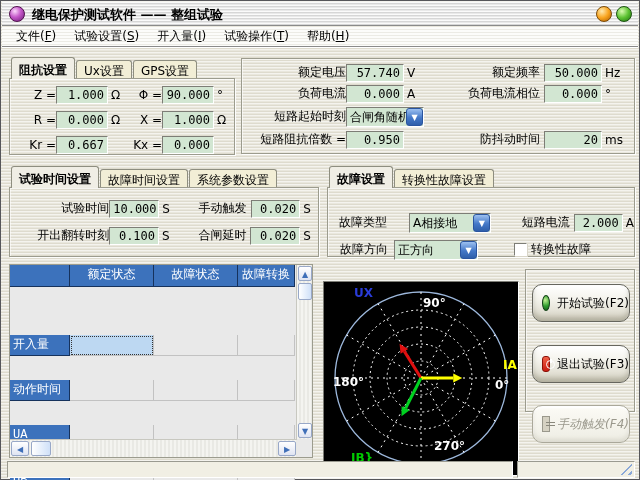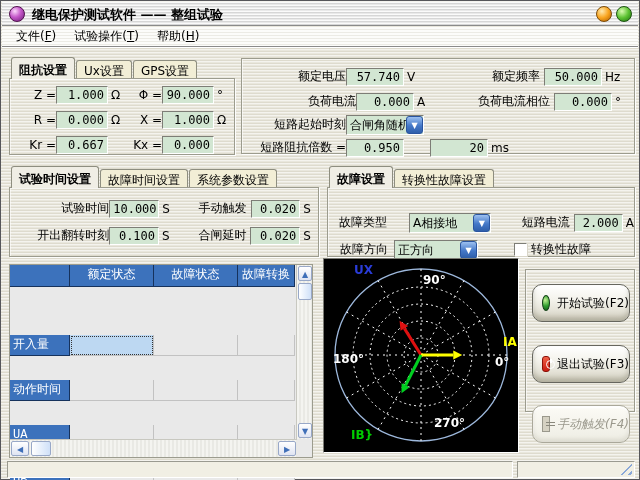--- a/index.html
+++ b/index.html
@@ -50,21 +50,21 @@
   .rowpart { height:5px; overflow:hidden; }
   .rh { padding-left:3px; }
   
   .sb { position:absolute; background:repeating-linear-gradient(90deg,#f4f4f0 0 2px,#e9e9e4 2px 4px); }
   #vscroll { right:0; top:0; width:16px; height:174px; border-left:1px solid #c8c8c0; }
   #hscroll { left:0; bottom:0; height:18px; width:287px; border-top:1px solid #c8c8c0; }
   .sb-btn { position:absolute; background:linear-gradient(180deg,#ffffff,#dfe4f2); border:1px solid #98a8c8; border-radius:2px;
             color:#3f6fb8; font-size:8px; text-align:center; }
   .sb-thumb { position:absolute; background:linear-gradient(90deg,#ffffff,#cfe0f8); border:1px solid #98a8c8; border-radius:2px; }
   
-  #polar { position:absolute; left:322px; top:257px; width:196px; height:195px; background:#000; border:1px solid; border-color:#7d7d76 #ffffff #ffffff #7d7d76; }
+  #polar { position:absolute; left:322px; top:280px; width:196px; height:195px; background:#000; border:1px solid; border-color:#7d7d76 #ffffff #ffffff #7d7d76; }
   #polar svg { position:absolute; left:0; top:0; }
   .plabel { position:absolute; font-weight:bold; font-size:12px; white-space:nowrap; }
   
   #btn-panel { left:524px; top:268px; width:110px; height:143px; }
   .xbtn { position:absolute; left:6px; width:98px; height:38px; border-radius:10px; border:1px solid #66665e;
           background:linear-gradient(180deg,#ffffff,#f4f3ec 40%,#d6d3c4);
           box-shadow:inset 0 -4px 5px rgba(110,105,85,.35), inset 0 2px 2px #fff;
           display:flex; align-items:center; gap:7px; padding-left:9px; cursor:default; white-space:nowrap; }
   .xbtn.disabled { color:#9a988c; border-color:#aaa89a; background:linear-gradient(180deg,#fcfbf6,#eeede4); box-shadow:inset 0 -3px 4px rgba(140,135,115,.18), inset 0 2px 2px #fff;font-style:italic; }
   .icon-start { width:16px; height:16px; border-radius:50%; background:radial-gradient(circle at 35% 30%,#c2f194,#2f9e2e 55%,#14601a); border:1px solid #0c3c10; }
@@ -92,20 +92,22 @@
 
   <div id="titlebar">
     <span class="orb orb-purple"></span>
     <span id="title-text">继电保护测试软件 —— 整组试验</span>
     <span class="orb orb-orange"></span>
     <span class="orb orb-green"></span>
   </div>
 
   <div id="menubar">
     <span class="menu-item"><span>文件(</span><u>F</u><span>)</span></span>
+    <span class="menu-item"><span>试验设置(</span><u>S</u><span>)</span></span>
+    <span class="menu-item"><span>开入量(</span><u>I</u><span>)</span></span>
     <span class="menu-item"><span>试验操作(</span><u>T</u><span>)</span></span>
     <span class="menu-item"><span>帮助(</span><u>H</u><span>)</span></span>
   </div>
 
   <div class="tabstrip" style="left:10px; top:56px;">
     <div class="tab active">阻抗设置</div>
     <div class="tab">Ux设置</div>
     <div class="tab">GPS设置</div>
   </div>
   <div class="groupbox g1" style="left:8px; top:77px; width:226px; height:77px; padding:3px 0 0 12px;">
@@ -128,47 +130,48 @@
     <div class="frow">
       <span class="flabel">Kr =</span>
       <span class="ffield">0.667</span>
       <span class="funit"></span>
       <span class="flabel w2">Kx =</span>
       <span class="ffield">0.000</span>
     </div>
   </div>
 
   <div class="groupbox g2" style="left:240px; top:57px; width:394px; height:96px; padding:4px 0 0 8px;">
-    <div class="frow" style="height:27px;">
+    <div class="frow" style="height:19px;">
       <span class="flabel">额定电压</span>
       <span class="ffield">57.740</span>
       <span class="funit">V</span>
       <span class="flabel w2">额定频率</span>
       <span class="ffield" style="margin-left:4px;">50.000</span>
       <span class="funit">Hz</span>
     </div>
-    <div class="frow" style="height:23px;justify-content:flex-end;">
+    <div class="frow" style="height:23px;">
       <span class="flabel">负荷电流</span>
       <span class="ffield">0.000</span>
       <span class="funit">A</span>
       <span class="flabel w2">负荷电流相位</span>
       <span class="ffield" style="margin-left:4px;">0.000</span>
       <span class="funit">°</span>
     </div>
     <div class="frow" style="height:23px;">
       <span class="flabel">短路起始时刻</span>
       <span class="dropdown" style="width:78px;">
         <span class="dd-text">合闸角随机</span>
         <span class="dd-btn">▼</span>
       </span>
     </div>
     <div class="frow" style="height:23px;">
       <span class="flabel">短路阻抗倍数 =</span>
       <span class="ffield">0.950</span>
       <span class="funit"></span>
+      <span class="flabel w2">防抖动时间</span>
       <span class="ffield" style="margin-left:4px;">20</span>
       <span class="funit">ms</span>
     </div>
   </div>
 
   <div class="tabstrip" style="left:10px; top:165px;">
     <div class="tab active">试验时间设置</div>
     <div class="tab">故障时间设置</div>
     <div class="tab">系统参数设置</div>
   </div>

